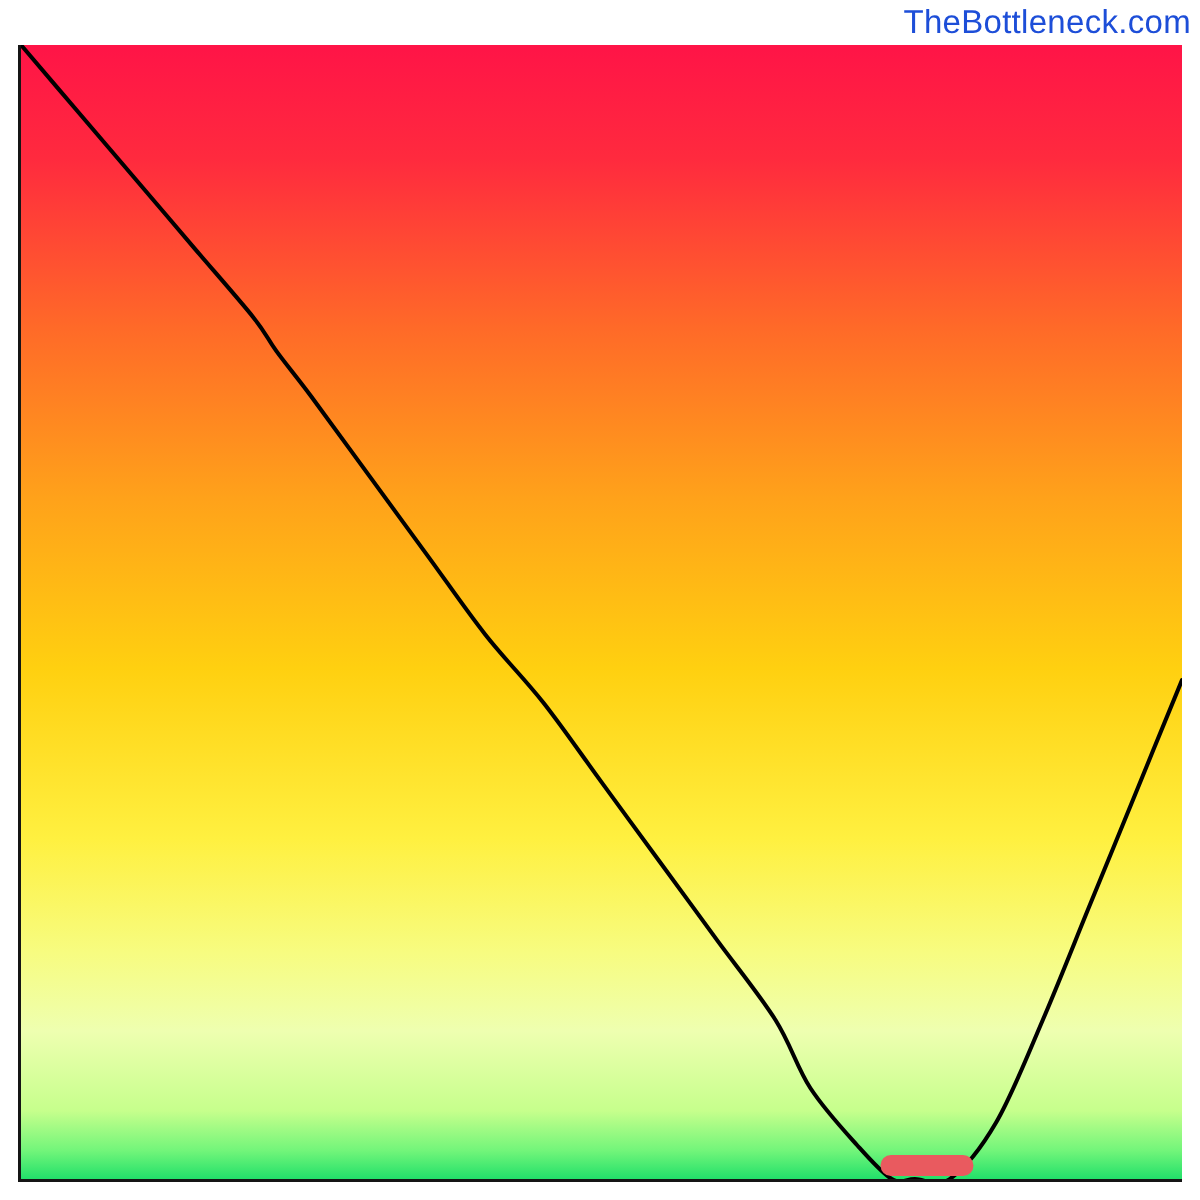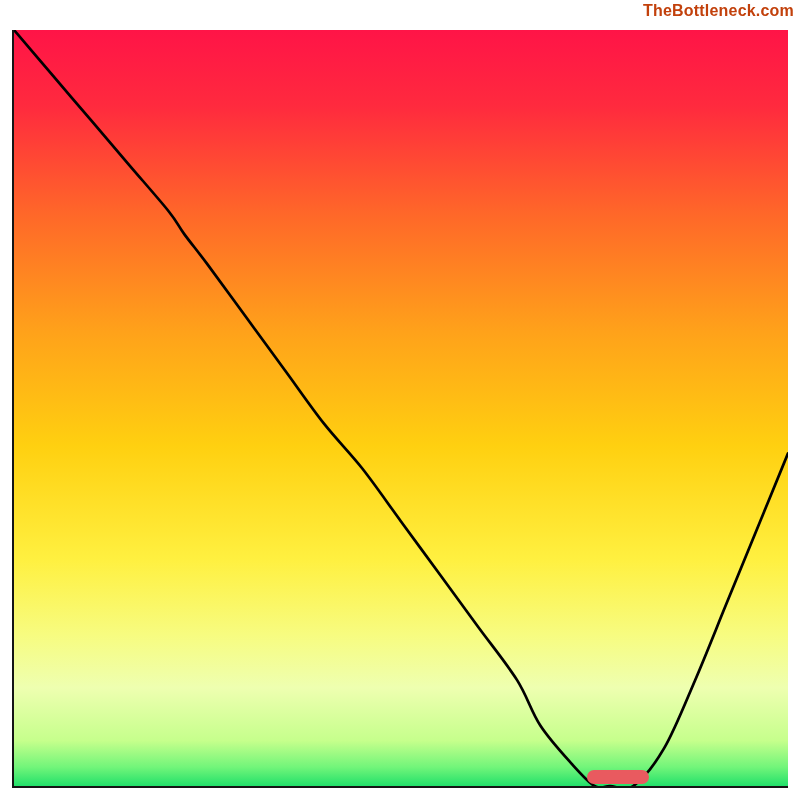--- a/index.html
+++ b/index.html
@@ -13,23 +13,23 @@
   }
   .chart-wrap {
     position: relative;
     width: 800px;
     height: 800px;
   }
   .watermark {
     position: absolute;
     top: 2px;
     right: 6px;
-    font-weight: 700;
-    color: #c2410c;
-    font-size: 16px;
+    font-weight: 400;
+    color: #1d4ed8;
+    font-size: 22px;
     letter-spacing: 0.2px;
     z-index: 5;
   }
   .plot {
     position: absolute;
     left: 12px;
     top: 30px;
     width: 776px;
     height: 758px;
     border: 2px solid #151515;

